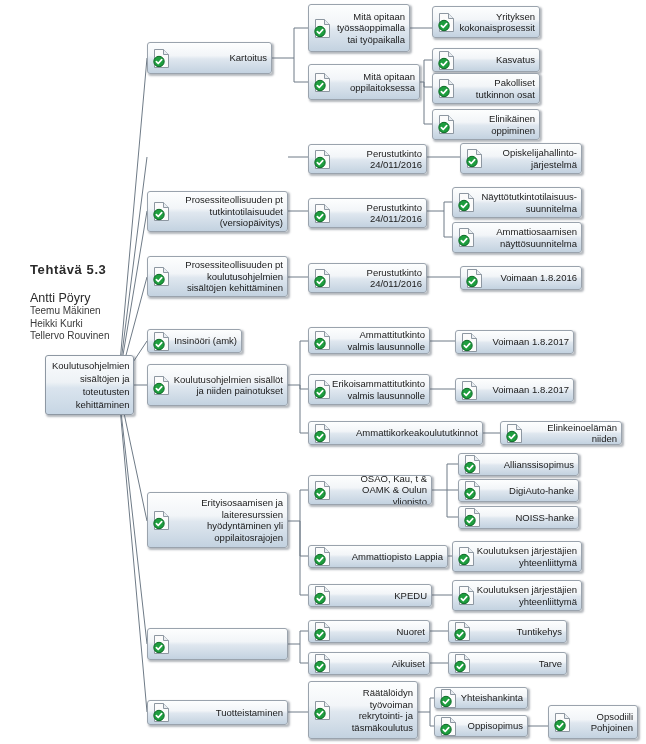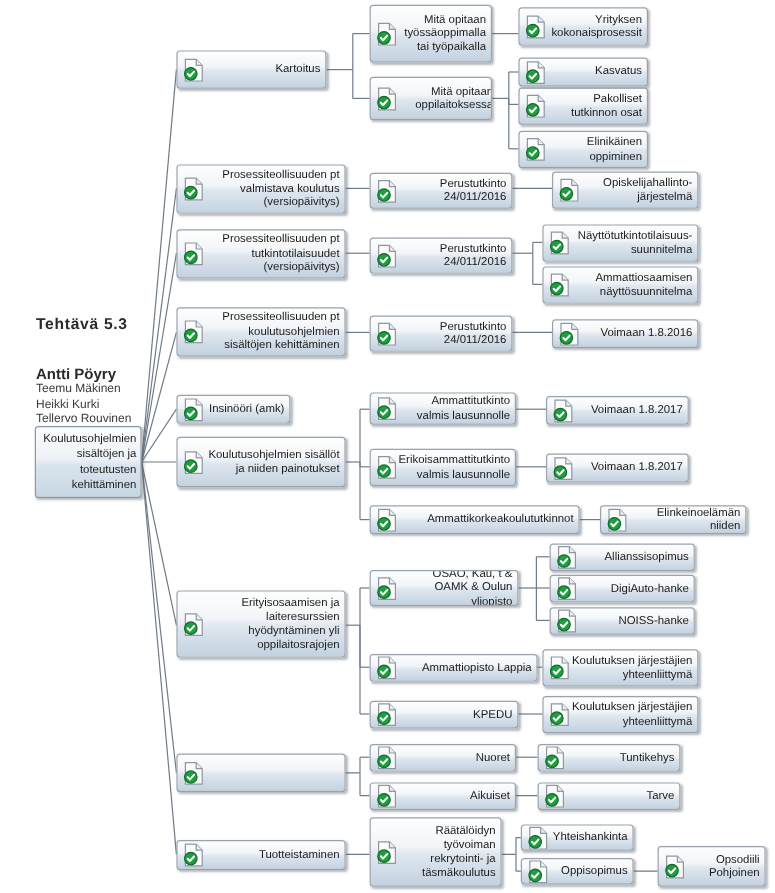--- a/index.html
+++ b/index.html
@@ -9,21 +9,21 @@
     font-family:"Liberation Sans","DejaVu Sans",sans-serif;
     overflow:hidden;
     position:relative;
   }
   #canvas{position:absolute;left:0;top:0;width:646px;height:744px;}
   #edges{position:absolute;left:0;top:0;width:646px;height:744px;pointer-events:none;}
 
   
   .titleblock{position:absolute;color:#1f1f1f;}
   .t-task{font-size:13px;font-weight:bold;letter-spacing:.6px;color:#2a2a2a;}
-  .t-author{font-size:12.5px;font-weight:bold;color:#2a2a2a;margin-top:28px;}
+  .t-author{font-size:12.5px;font-weight:normal;color:#2a2a2a;margin-top:14px;}
   .t-name{font-size:10px;color:#3a3a3a;line-height:12.5px;}
 
   
   .node{
     position:absolute;
     box-sizing:border-box;
     border:1px solid #9aa3ad;
     border-radius:3px;
     background:linear-gradient(to bottom,#fdfefe 0%,#f2f5f8 42%,#dfe7ef 53%,#c3d2e0 100%);
     box-shadow:1.5px 1.5px 2px rgba(90,100,110,.45);
@@ -155,21 +155,21 @@
   </svg>
 
   <div class="titleblock" style="left:30px;top:262px;width:120px;">
     <div class="t-task">Tehtävä 5.3</div>
     <div class="t-author">Antti Pöyry</div>
     <div class="t-name">Teemu Mäkinen</div>
     <div class="t-name">Heikki Kurki</div>
     <div class="t-name">Tellervo Rouvinen</div>
   </div>
 
-  <div class="node root" style="left:29px;top:355px;width:89px;height:60px;">
+  <div class="node root" style="left:45px;top:355px;width:89px;height:60px;">
     <span class="lbl">Koulutusohjelmien sisältöjen ja toteutusten kehittäminen</span>
   </div>
 
   <div class="node hasicon" style="left:147px;top:42px;width:125px;height:32px;">
     <span class="ico">
         <svg viewBox="0 0 19 21">
           <path d="M2.5 1.5h9l5 5v13h-14z" fill="#fbfbfb" stroke="#8d97a1" stroke-width="1"></path>
           <path d="M11.5 1.5v5h5" fill="#e9edf1" stroke="#8d97a1" stroke-width="1"></path>
           <circle cx="7" cy="13.5" r="5.2" fill="#1e9e3e" stroke="#0e6b28" stroke-width="1"></circle>
           <path d="M4.4 13.6l1.8 1.9 3.5-3.8" fill="none" stroke="#ffffff" stroke-width="1.7" stroke-linecap="round" stroke-linejoin="round"></path>
@@ -195,21 +195,21 @@
         <svg viewBox="0 0 19 21">
           <path d="M2.5 1.5h9l5 5v13h-14z" fill="#fbfbfb" stroke="#8d97a1" stroke-width="1"></path>
           <path d="M11.5 1.5v5h5" fill="#e9edf1" stroke="#8d97a1" stroke-width="1"></path>
           <circle cx="7" cy="13.5" r="5.2" fill="#1e9e3e" stroke="#0e6b28" stroke-width="1"></circle>
           <path d="M4.4 13.6l1.8 1.9 3.5-3.8" fill="none" stroke="#ffffff" stroke-width="1.7" stroke-linecap="round" stroke-linejoin="round"></path>
         </svg>
       </span>
     <span class="lbl">Yrityksen kokonaisprosessit</span>
   </div>
 
-  <div class="node hasicon" style="left:308px;top:64px;width:102px;height:36px;gap:14px;">
+  <div class="node hasicon" style="left:308px;top:64px;width:112px;height:36px;gap:14px;">
     <span class="ico">
         <svg viewBox="0 0 19 21">
           <path d="M2.5 1.5h9l5 5v13h-14z" fill="#fbfbfb" stroke="#8d97a1" stroke-width="1"></path>
           <path d="M11.5 1.5v5h5" fill="#e9edf1" stroke="#8d97a1" stroke-width="1"></path>
           <circle cx="7" cy="13.5" r="5.2" fill="#1e9e3e" stroke="#0e6b28" stroke-width="1"></circle>
           <path d="M4.4 13.6l1.8 1.9 3.5-3.8" fill="none" stroke="#ffffff" stroke-width="1.7" stroke-linecap="round" stroke-linejoin="round"></path>
         </svg>
       </span>
     <span class="lbl">Mitä opitaan oppilaitoksessa</span>
   </div>
@@ -243,31 +243,20 @@
         <svg viewBox="0 0 19 21">
           <path d="M2.5 1.5h9l5 5v13h-14z" fill="#fbfbfb" stroke="#8d97a1" stroke-width="1"></path>
           <path d="M11.5 1.5v5h5" fill="#e9edf1" stroke="#8d97a1" stroke-width="1"></path>
           <circle cx="7" cy="13.5" r="5.2" fill="#1e9e3e" stroke="#0e6b28" stroke-width="1"></circle>
           <path d="M4.4 13.6l1.8 1.9 3.5-3.8" fill="none" stroke="#ffffff" stroke-width="1.7" stroke-linecap="round" stroke-linejoin="round"></path>
         </svg>
       </span>
     <span class="lbl">Elinikäinen oppiminen</span>
   </div>
 
-  <div class="node hasicon" style="left:147px;top:137px;width:141px;height:41px;">
-    <span class="ico">
-        <svg viewBox="0 0 19 21">
-          <path d="M2.5 1.5h9l5 5v13h-14z" fill="#fbfbfb" stroke="#8d97a1" stroke-width="1"></path>
-          <path d="M11.5 1.5v5h5" fill="#e9edf1" stroke="#8d97a1" stroke-width="1"></path>
-          <circle cx="7" cy="13.5" r="5.2" fill="#1e9e3e" stroke="#0e6b28" stroke-width="1"></circle>
-          <path d="M4.4 13.6l1.8 1.9 3.5-3.8" fill="none" stroke="#ffffff" stroke-width="1.7" stroke-linecap="round" stroke-linejoin="round"></path>
-        </svg>
-      </span>
-    <span class="lbl">Prosessiteollisuuden pt valmistava koulutus (versiopäivitys)</span>
-  </div>
 
   <div class="node hasicon" style="left:308px;top:144px;width:119px;height:30px;">
     <span class="ico">
         <svg viewBox="0 0 19 21">
           <path d="M2.5 1.5h9l5 5v13h-14z" fill="#fbfbfb" stroke="#8d97a1" stroke-width="1"></path>
           <path d="M11.5 1.5v5h5" fill="#e9edf1" stroke="#8d97a1" stroke-width="1"></path>
           <circle cx="7" cy="13.5" r="5.2" fill="#1e9e3e" stroke="#0e6b28" stroke-width="1"></circle>
           <path d="M4.4 13.6l1.8 1.9 3.5-3.8" fill="none" stroke="#ffffff" stroke-width="1.7" stroke-linecap="round" stroke-linejoin="round"></path>
         </svg>
       </span>

